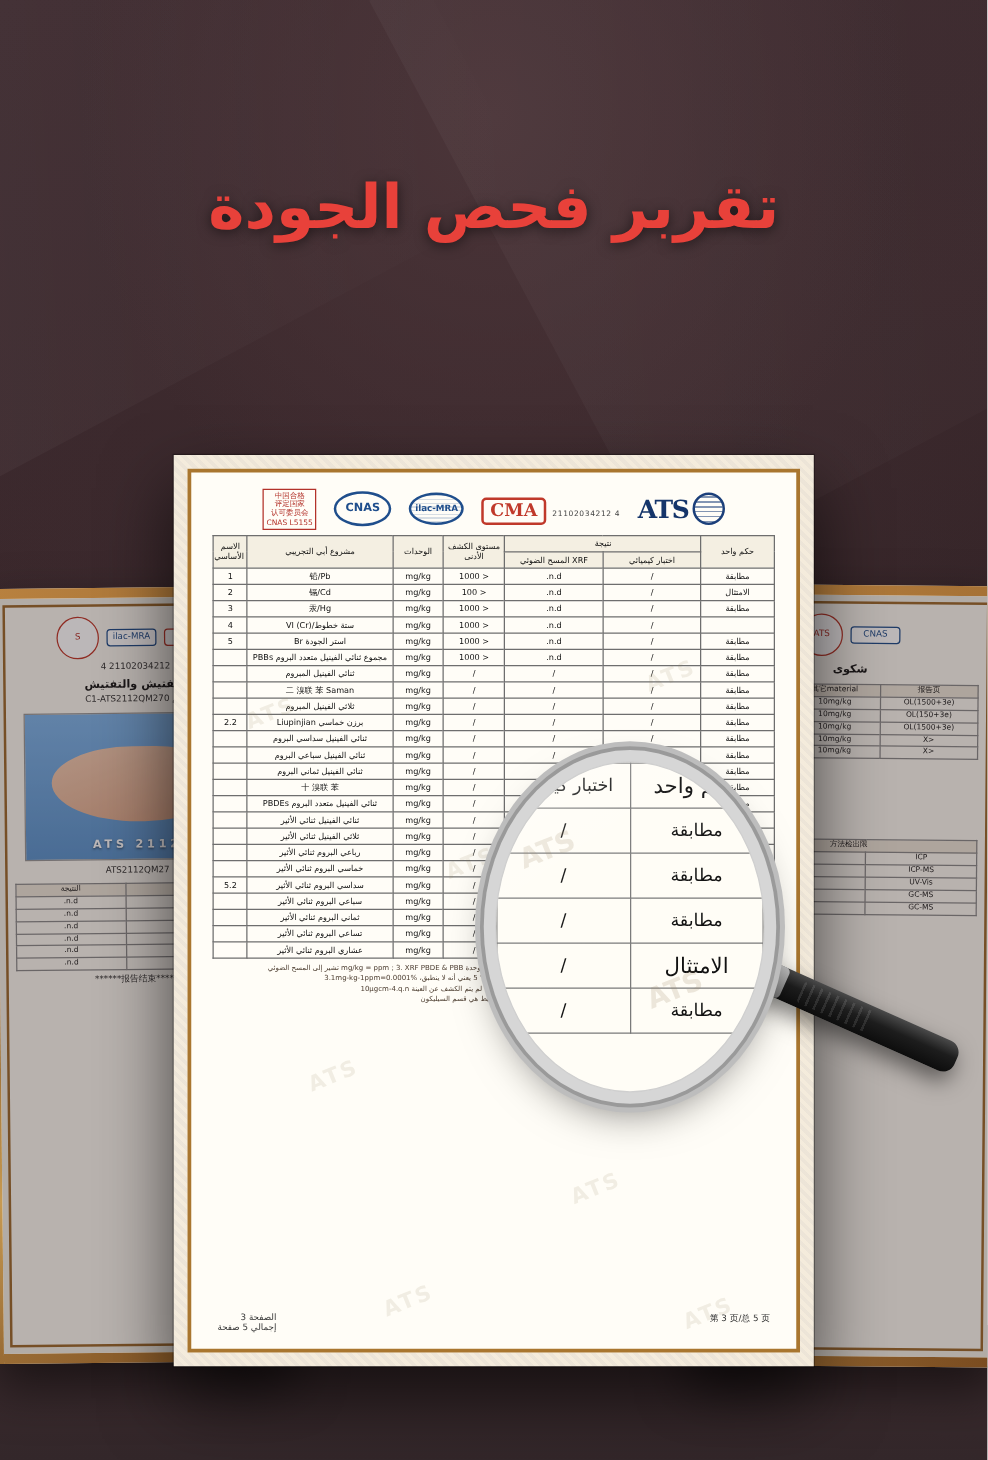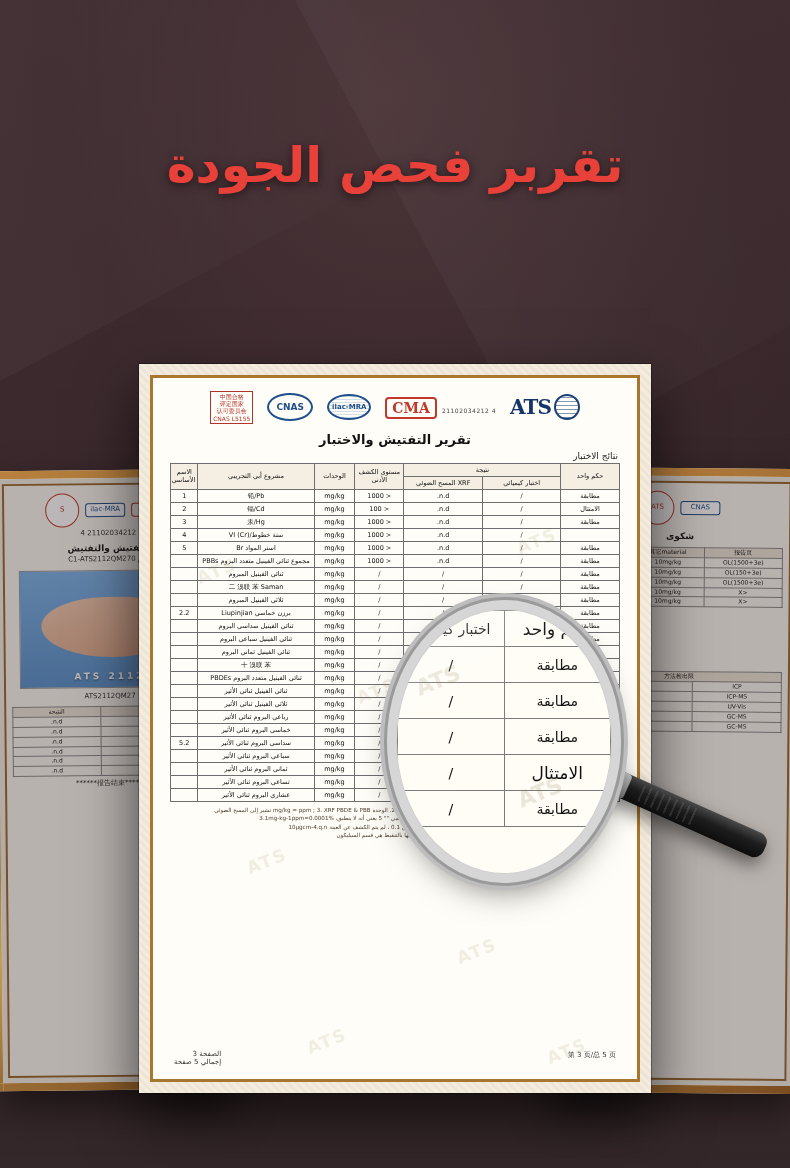--- a/index.html
+++ b/index.html
@@ -434,22 +434,20 @@
         </span>
         <span>
           <span class="cma">CMA</span>
           <span class="cma-num">21102034212 4</span>
         </span>
         <span class="ilac">ilac-MRA</span>
         <span class="cnas">CNAS</span>
         <span class="cn-mark">中国合格<br>评定国家<br>认可委员会<br>CNAS L5155</span>
       </div>
 
-      <div class="cert-title">تقرير التفتيش والاختبار</div>
-      <div class="results-label">نتائج الاختبار</div>
 
       <table class="main-table">
         <thead>
           <tr>
             <th class="col-verdict" rowspan="2">حكم واحد</th>
             <th colspan="2">نتيجة</th>
             <th class="col-mdl" rowspan="2">مستوى الكشف الأدنى</th>
             <th class="col-unit" rowspan="2">الوحدات</th>
             <th class="col-item" rowspan="2">مشروع أبي التجريبي</th>
             <th class="col-no" rowspan="2">الاسم الأساسي</th>
@@ -495,21 +493,21 @@
               <td>mg/kg</td>
               <td>ستة خطوط/(VI (Cr</td>
               <td>4</td>
             </tr>
           <tr>
               <td>مطابقة</td>
               <td>/</td>
               <td>n.d.</td>
               <td>&lt; 1000</td>
               <td>mg/kg</td>
-              <td>استر المواد Br</td>
+              <td>استر الجودة Br</td>
               <td>5</td>
             </tr>
           <tr>
               <td>مطابقة</td>
               <td>/</td>
               <td>n.d.</td>
               <td>&lt; 1000</td>
               <td>mg/kg</td>
               <td>مجموع ثنائي الفينيل متعدد البروم PBBs</td>
               <td></td>

